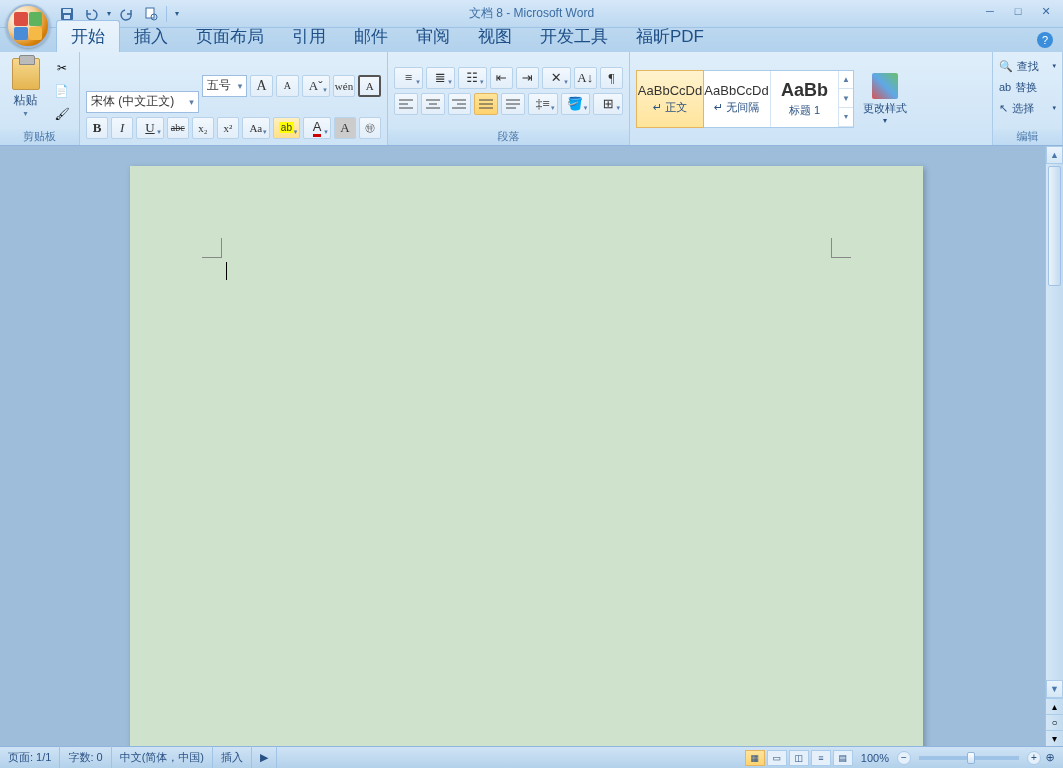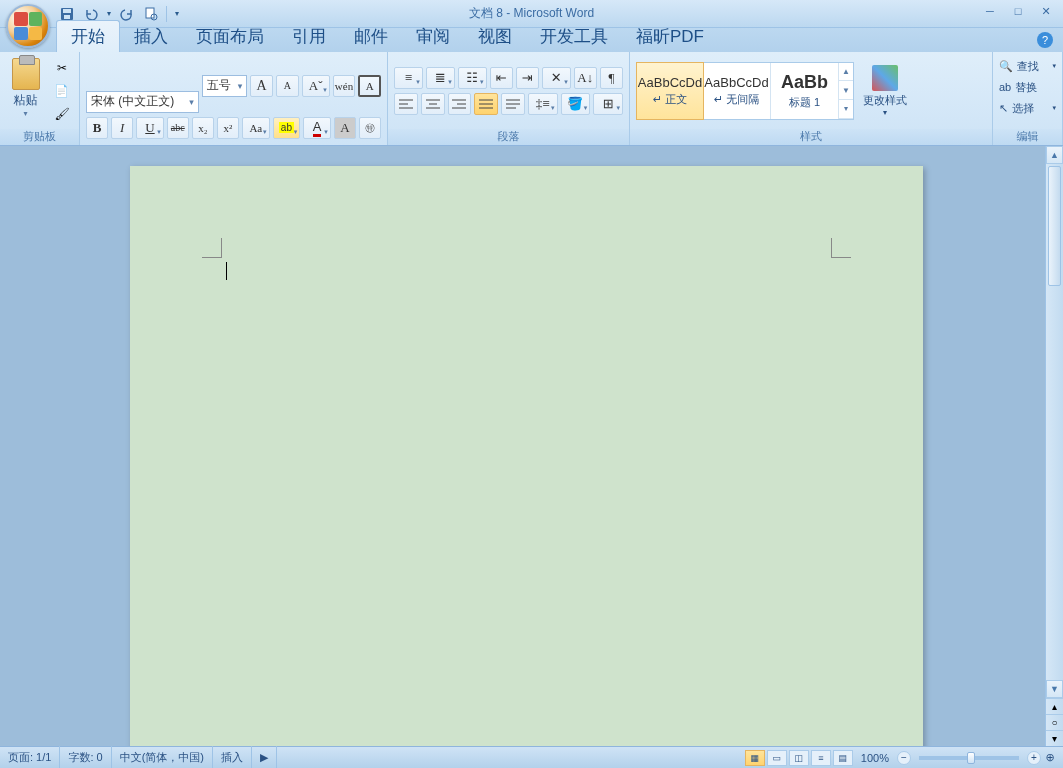--- a/index.html
+++ b/index.html
@@ -293,21 +293,20 @@
           <div>▼</div>
           <div>▾</div>
         </div>
       </div>
       <div class="change-styles">
         <div class="change-styles-icon"></div>
         <span>更改样式</span>
         <span style="font-size:8px">▾</span>
       </div>
     </div>
-    <div class="ribbon-group-label">样式</div>
   </div>
 
   <div class="ribbon-group edit-group">
     <div class="ribbon-group-body" style="flex-direction:column;align-items:stretch;padding:4px 2px;gap:1px">
       <div class="edit-item">
           <span>🔍</span>
           <span>查找</span>
           <span style="font-size:7px;margin-left:auto">▾</span>
         </div>
       <div class="edit-item">

